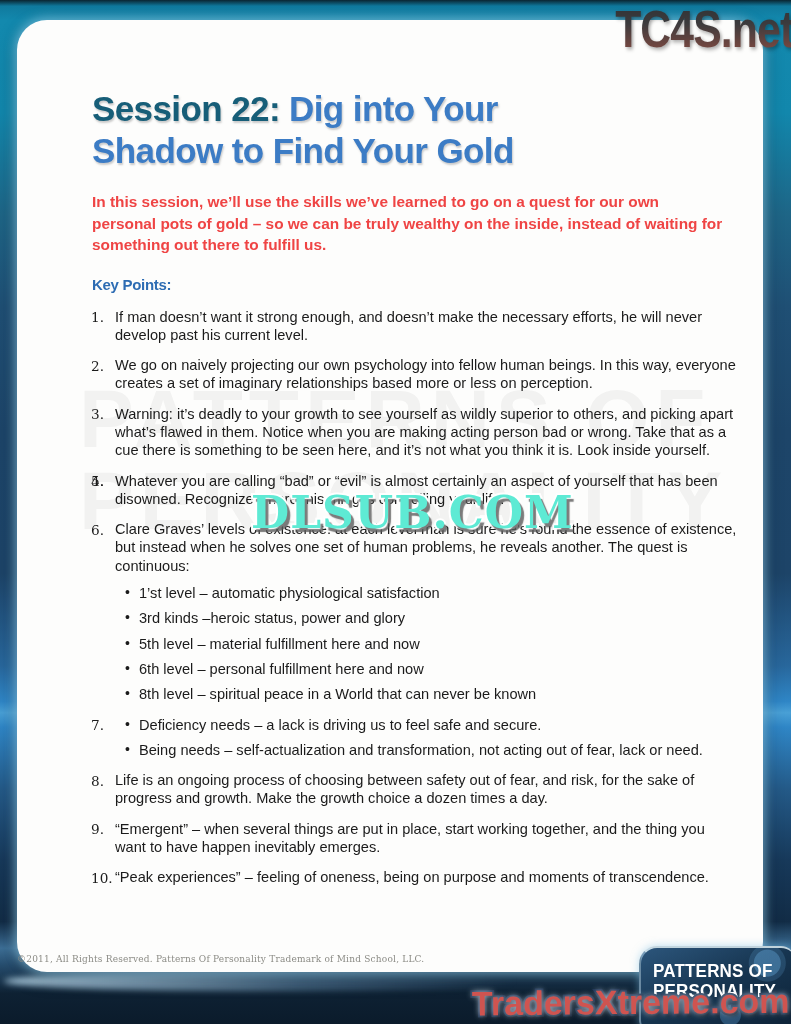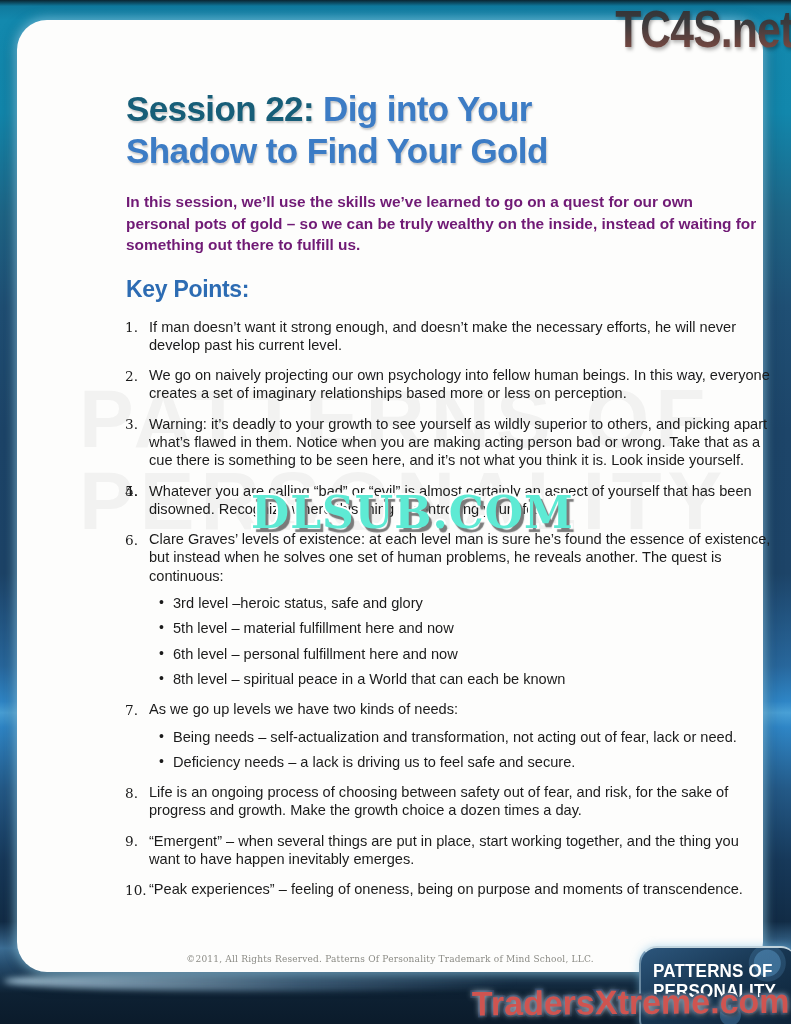--- a/index.html
+++ b/index.html
@@ -29,48 +29,47 @@
     box-shadow:0 0 10px 3px rgba(150,215,245,0.55),0 5px 20px rgba(0,0,0,0.35);
   }
   .ghost{
     position:absolute;top:358px;left:62px;z-index:0;
     font-weight:bold;font-size:82px;line-height:82px;letter-spacing:6px;
     color:rgba(40,40,40,0.05);white-space:nowrap;pointer-events:none;
   }
   .content{
     position:relative;z-index:1;height:100%;box-sizing:border-box;
     padding:68px 38px 2px 75px;
-    margin-left:34px;
   }
   
   h1.title{
     margin:0 0 19px 0;width:545px;
     font-size:35px;line-height:42px;font-weight:bold;letter-spacing:-0.6px;
     text-shadow:1px 2px 2px rgba(110,110,110,0.35);
   }
   .t1{color:#175e78;}
   .t2{color:#3c7cc5;}
   p.intro{
     margin:0 0 20px 0;width:632px;
-    font-size:15.4px;line-height:21.5px;font-weight:bold;color:#701a75;
+    font-size:15.4px;line-height:21.5px;font-weight:bold;color:#ef4444;
   }
   h2.keypoints{
-    margin:0 0 15px 0;font-size:23px;font-weight:bold;color:#2d6cb3;letter-spacing:-0.3px;
+    margin:0 0 15px 0;font-size:15px;font-weight:bold;color:#2d6cb3;letter-spacing:-0.3px;
   }
   ol.kp{list-style:none;margin:0;padding:0;width:645px;font-size:14.6px;line-height:18.3px;color:#1b1b1b;}
   ol.kp>li{position:relative;padding-left:23px;margin-bottom:12px;}
   ol.kp>li .num{
     position:absolute;left:-1px;top:0.5px;
     font-family:"DejaVu Serif",serif;font-size:13.6px;
   }
   ul.sub{list-style:none;margin:9px 0 0 0;padding:0 0 0 9px;}
   ul.sub>li{position:relative;padding-left:15px;margin-bottom:7px;}
   ul.sub>li::before{content:"\2022";position:absolute;left:1px;top:-1px;font-size:14px;}
   .copyright{
-    position:absolute;bottom:8px;left:0;width:100%;text-align:center;z-index:1;
+    position:absolute;bottom:8px;left:0;width:100%;text-align:left;z-index:1;
     font-family:"DejaVu Serif",serif;font-size:9px;color:#8b8b85;letter-spacing:0.2px;
   }
   
   .logo-box{
     position:absolute;right:-4px;bottom:-8px;width:154px;height:84px;z-index:4;
     border-radius:18px 14px 0 12px;
     background:
       radial-gradient(circle at 82% 18%, rgba(95,160,210,0.55) 0 13px, rgba(95,160,210,0.22) 14px 18px, rgba(95,160,210,0) 19px),
       radial-gradient(circle at 58% 80%, rgba(80,140,190,0.4) 0 10px, rgba(80,140,190,0) 11px),
       linear-gradient(155deg,#2c567c 0%,#16344f 48%,#0d2135 100%);
@@ -126,30 +125,31 @@
     <h2 class="keypoints">Key Points:</h2>
 
     <ol class="kp">
       <li><span class="num">1.</span><span>If man doesn’t want it strong enough, and doesn’t make the necessary efforts, he will never develop past his current level.</span></li>
       <li><span class="num">2.</span><span>We go on naively projecting our own psychology into fellow human beings. In this way, everyone creates a set of imaginary relationships based more or less on perception.</span></li>
       <li><span class="num">3.</span><span>Warning: it’s deadly to your growth to see yourself as wildly superior to others, and picking apart what’s flawed in them. Notice when you are making acting person bad or wrong. Take that as a cue there is something to be seen here, and it’s not what you think it is. Look inside yourself.</span></li>
       <li><span class="num">4.</span></li>
       <li><span class="num">5.</span><span>Whatever you are calling “bad” or “evil” is almost certainly an aspect of yourself that has been disowned. Recognize where this thing is controlling your life.</span></li>
       <li><span class="num">6.</span><span>Clare Graves’ levels of existence: at each level man is sure he’s found the essence of existence, but instead when he solves one set of human problems, he reveals another. The quest is continuous:</span>
         <ul class="sub">
-          <li>3rd level –heroic status, safe and glory</li>
+          <li>1’st level – automatic physiological satisfaction</li>
+          <li>3rd kinds –heroic status, power and glory</li>
           <li>5th level – material fulfillment here and now</li>
           <li>6th level – personal fulfillment here and now</li>
-          <li>8th level – spiritual peace in a World that can each be known</li>
+          <li>8th level – spiritual peace in a World that can never be known</li>
         </ul>
       </li>
-      <li><span class="num">7.</span><span>As we go up levels we have two kinds of needs:</span>
+      <li><span class="num">7.</span>
         <ul class="sub">
+          <li>Deficiency needs – a lack is driving us to feel safe and secure.</li>
           <li>Being needs – self-actualization and transformation, not acting out of fear, lack or need.</li>
-          <li>Deficiency needs – a lack is driving us to feel safe and secure.</li>
         </ul>
       </li>
       <li><span class="num">8.</span><span>Life is an ongoing process of choosing between safety out of fear, and risk, for the sake of progress and growth. Make the growth choice a dozen times a day.</span></li>
       <li><span class="num">9.</span><span>“Emergent” – when several things are put in place, start working together, and the thing you want to have happen inevitably emerges.</span></li>
       <li><span class="num">10.</span><span>“Peak experiences” – feeling of oneness, being on purpose and moments of transcendence.</span></li>
 
     </ol>
   </div>
 
   <div class="copyright">©2011, All Rights Reserved. Patterns Of Personality Trademark of Mind School, LLC.</div>

